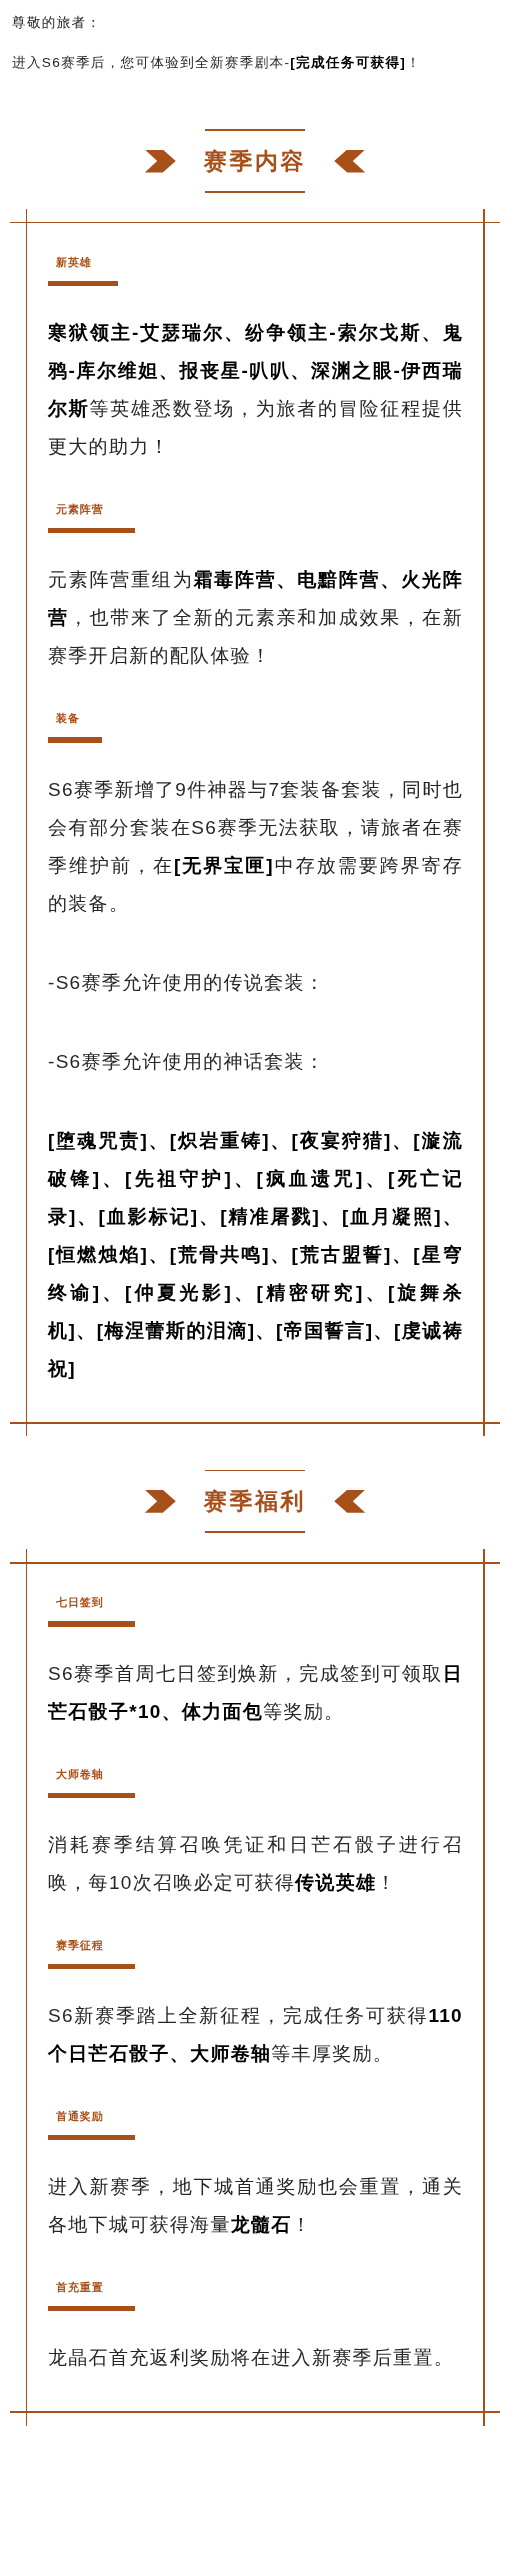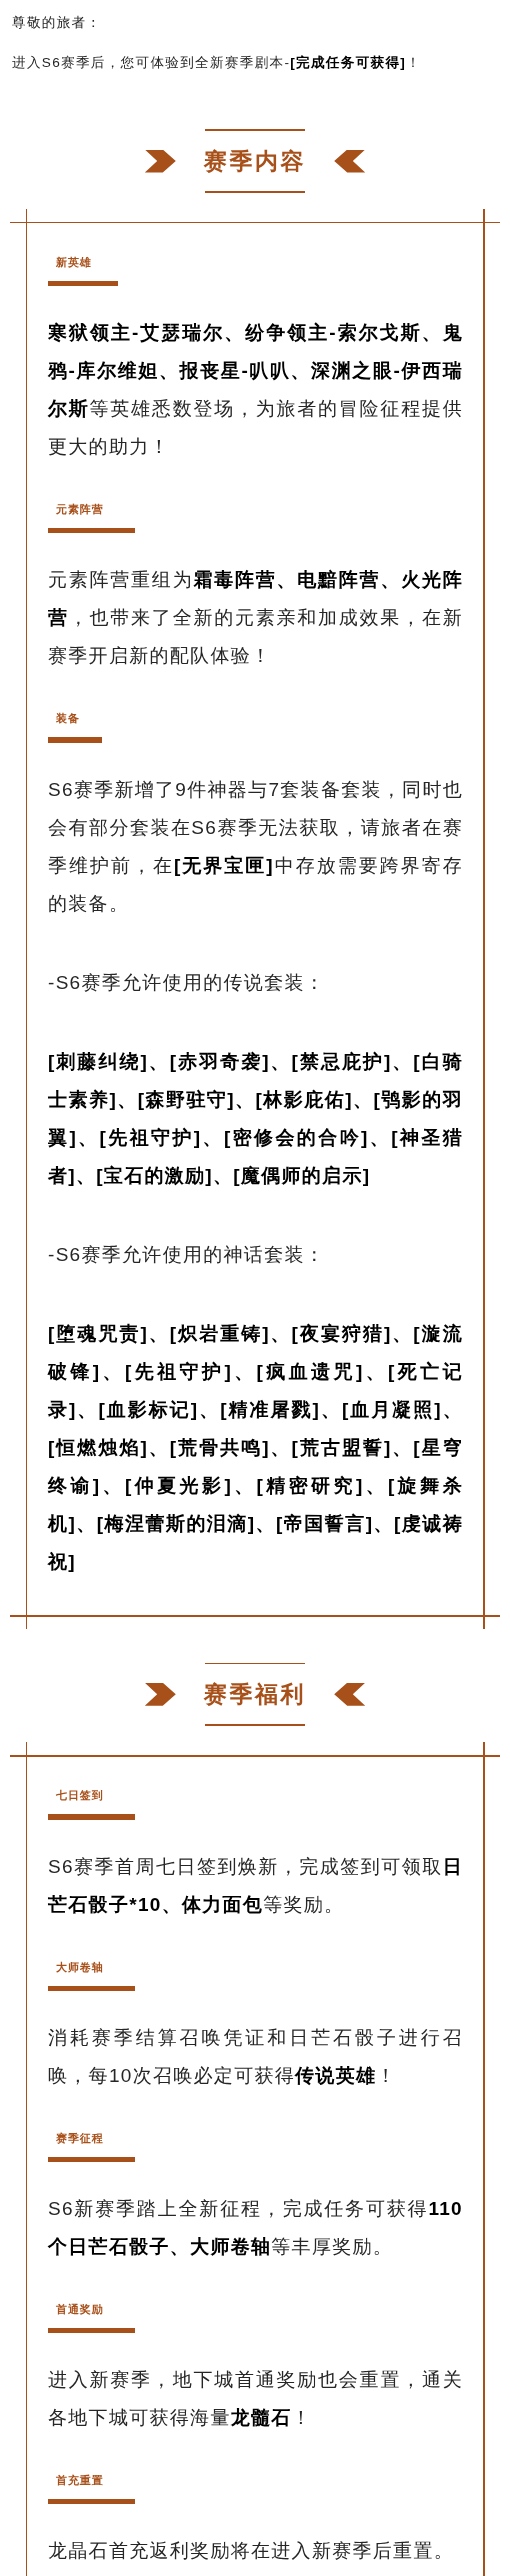--- a/index.html
+++ b/index.html
@@ -146,21 +146,20 @@
   </div>
 
   <div class="block">
     <div class="block-head">
       <h3 class="block-heading">装备</h3>
       <div class="heading-bar"></div>
     </div>
     <div class="paras">
                 <p class="para"><span>S6赛季新增了9件神器与7套装备套装，同时也会有部分套装在S6赛季无法获取，请旅者在赛季维护前，在</span><strong>[无界宝匣]</strong><span>中存放需要跨界寄存的装备。</span></p>
                 <p class="para"><span>-S6赛季允许使用的传说套装：</span></p>
-                <p class="para"><strong>[刺藤纠绕]、[赤羽奇袭]、[禁忌庇护]、[白骑士素养]、[森野驻守]、[林影庇佑]、[鸮影的羽翼]、[先祖守护]、[密修会的合吟]、[神圣猎者]、[宝石的激励]、[魔偶师的启示]</strong></p>
                 <p class="para"><span>-S6赛季允许使用的神话套装：</span></p>
                 <p class="para"><strong>[堕魂咒责]、[炽岩重铸]、[夜宴狩猎]、[漩流破锋]、[先祖守护]、[疯血遗咒]、[死亡记录]、[血影标记]、[精准屠戮]、[血月凝照]、[恒燃烛焰]、[荒骨共鸣]、[荒古盟誓]、[星穹终谕]、[仲夏光影]、[精密研究]、[旋舞杀机]、[梅涅蕾斯的泪滴]、[帝国誓言]、[虔诚祷祝]</strong></p>
               </div>
   </div>
 </div>
     </div>
   </section>
 
   <section class="section">
     <div class="section-header">

